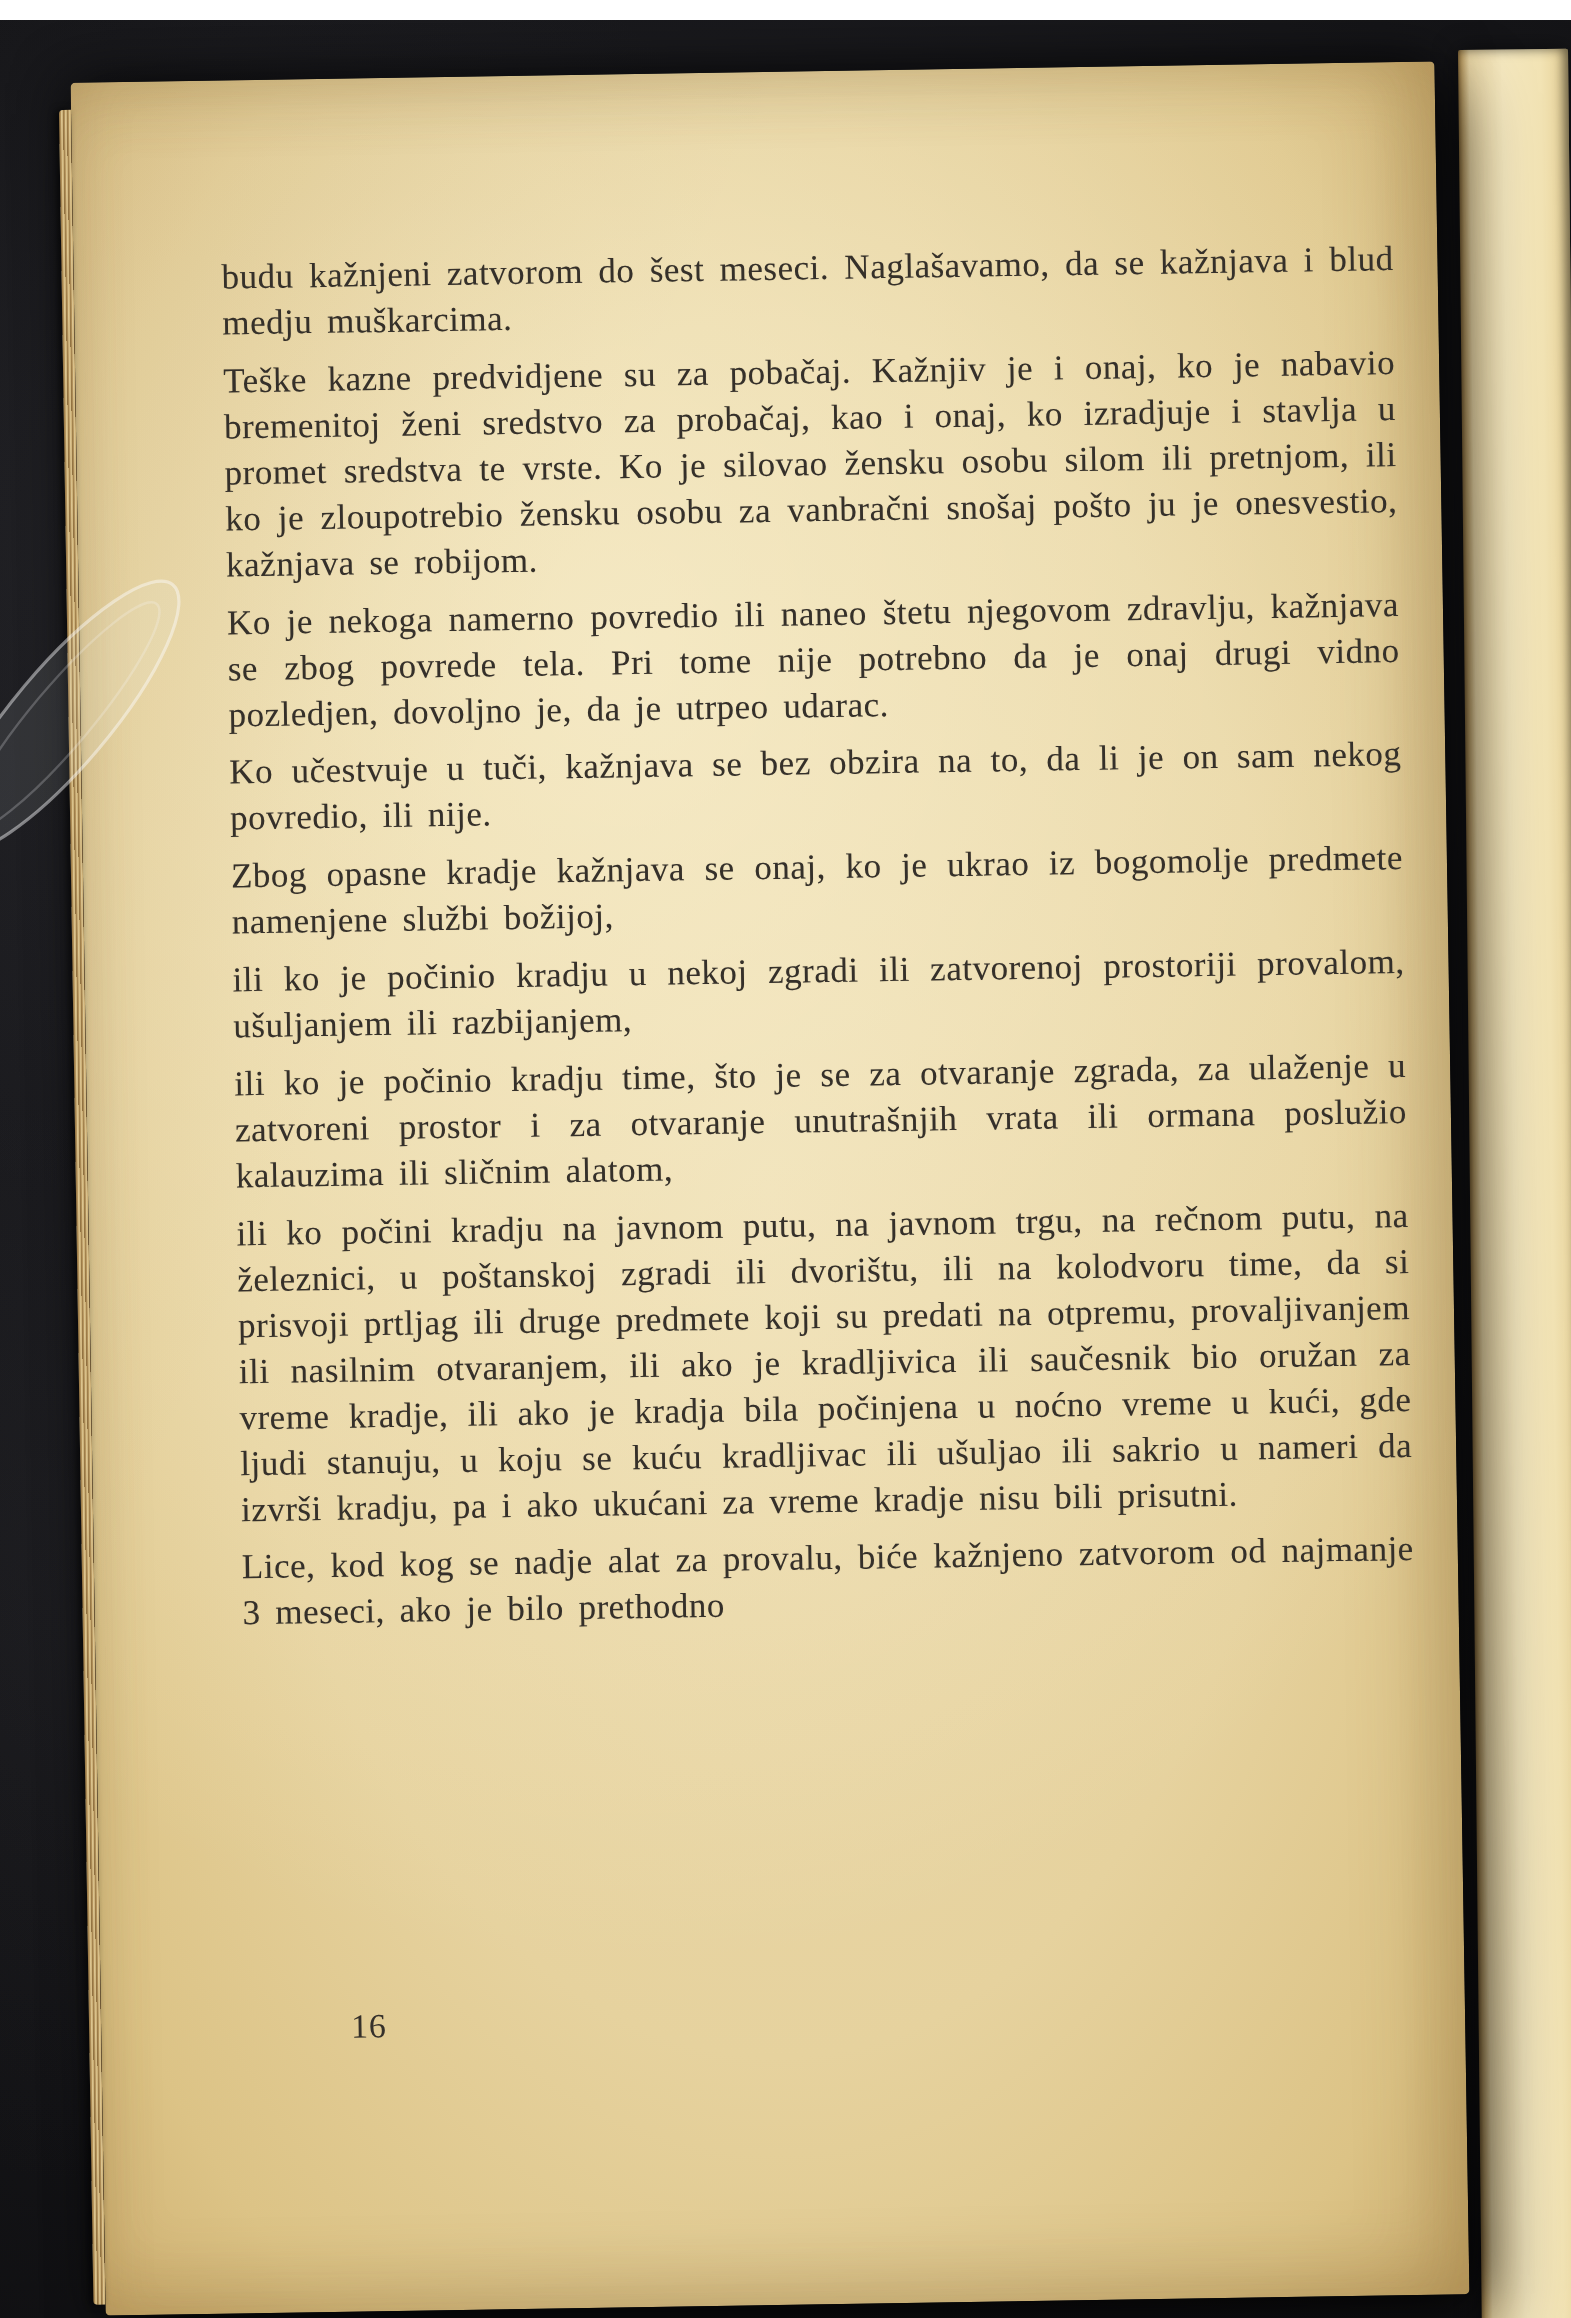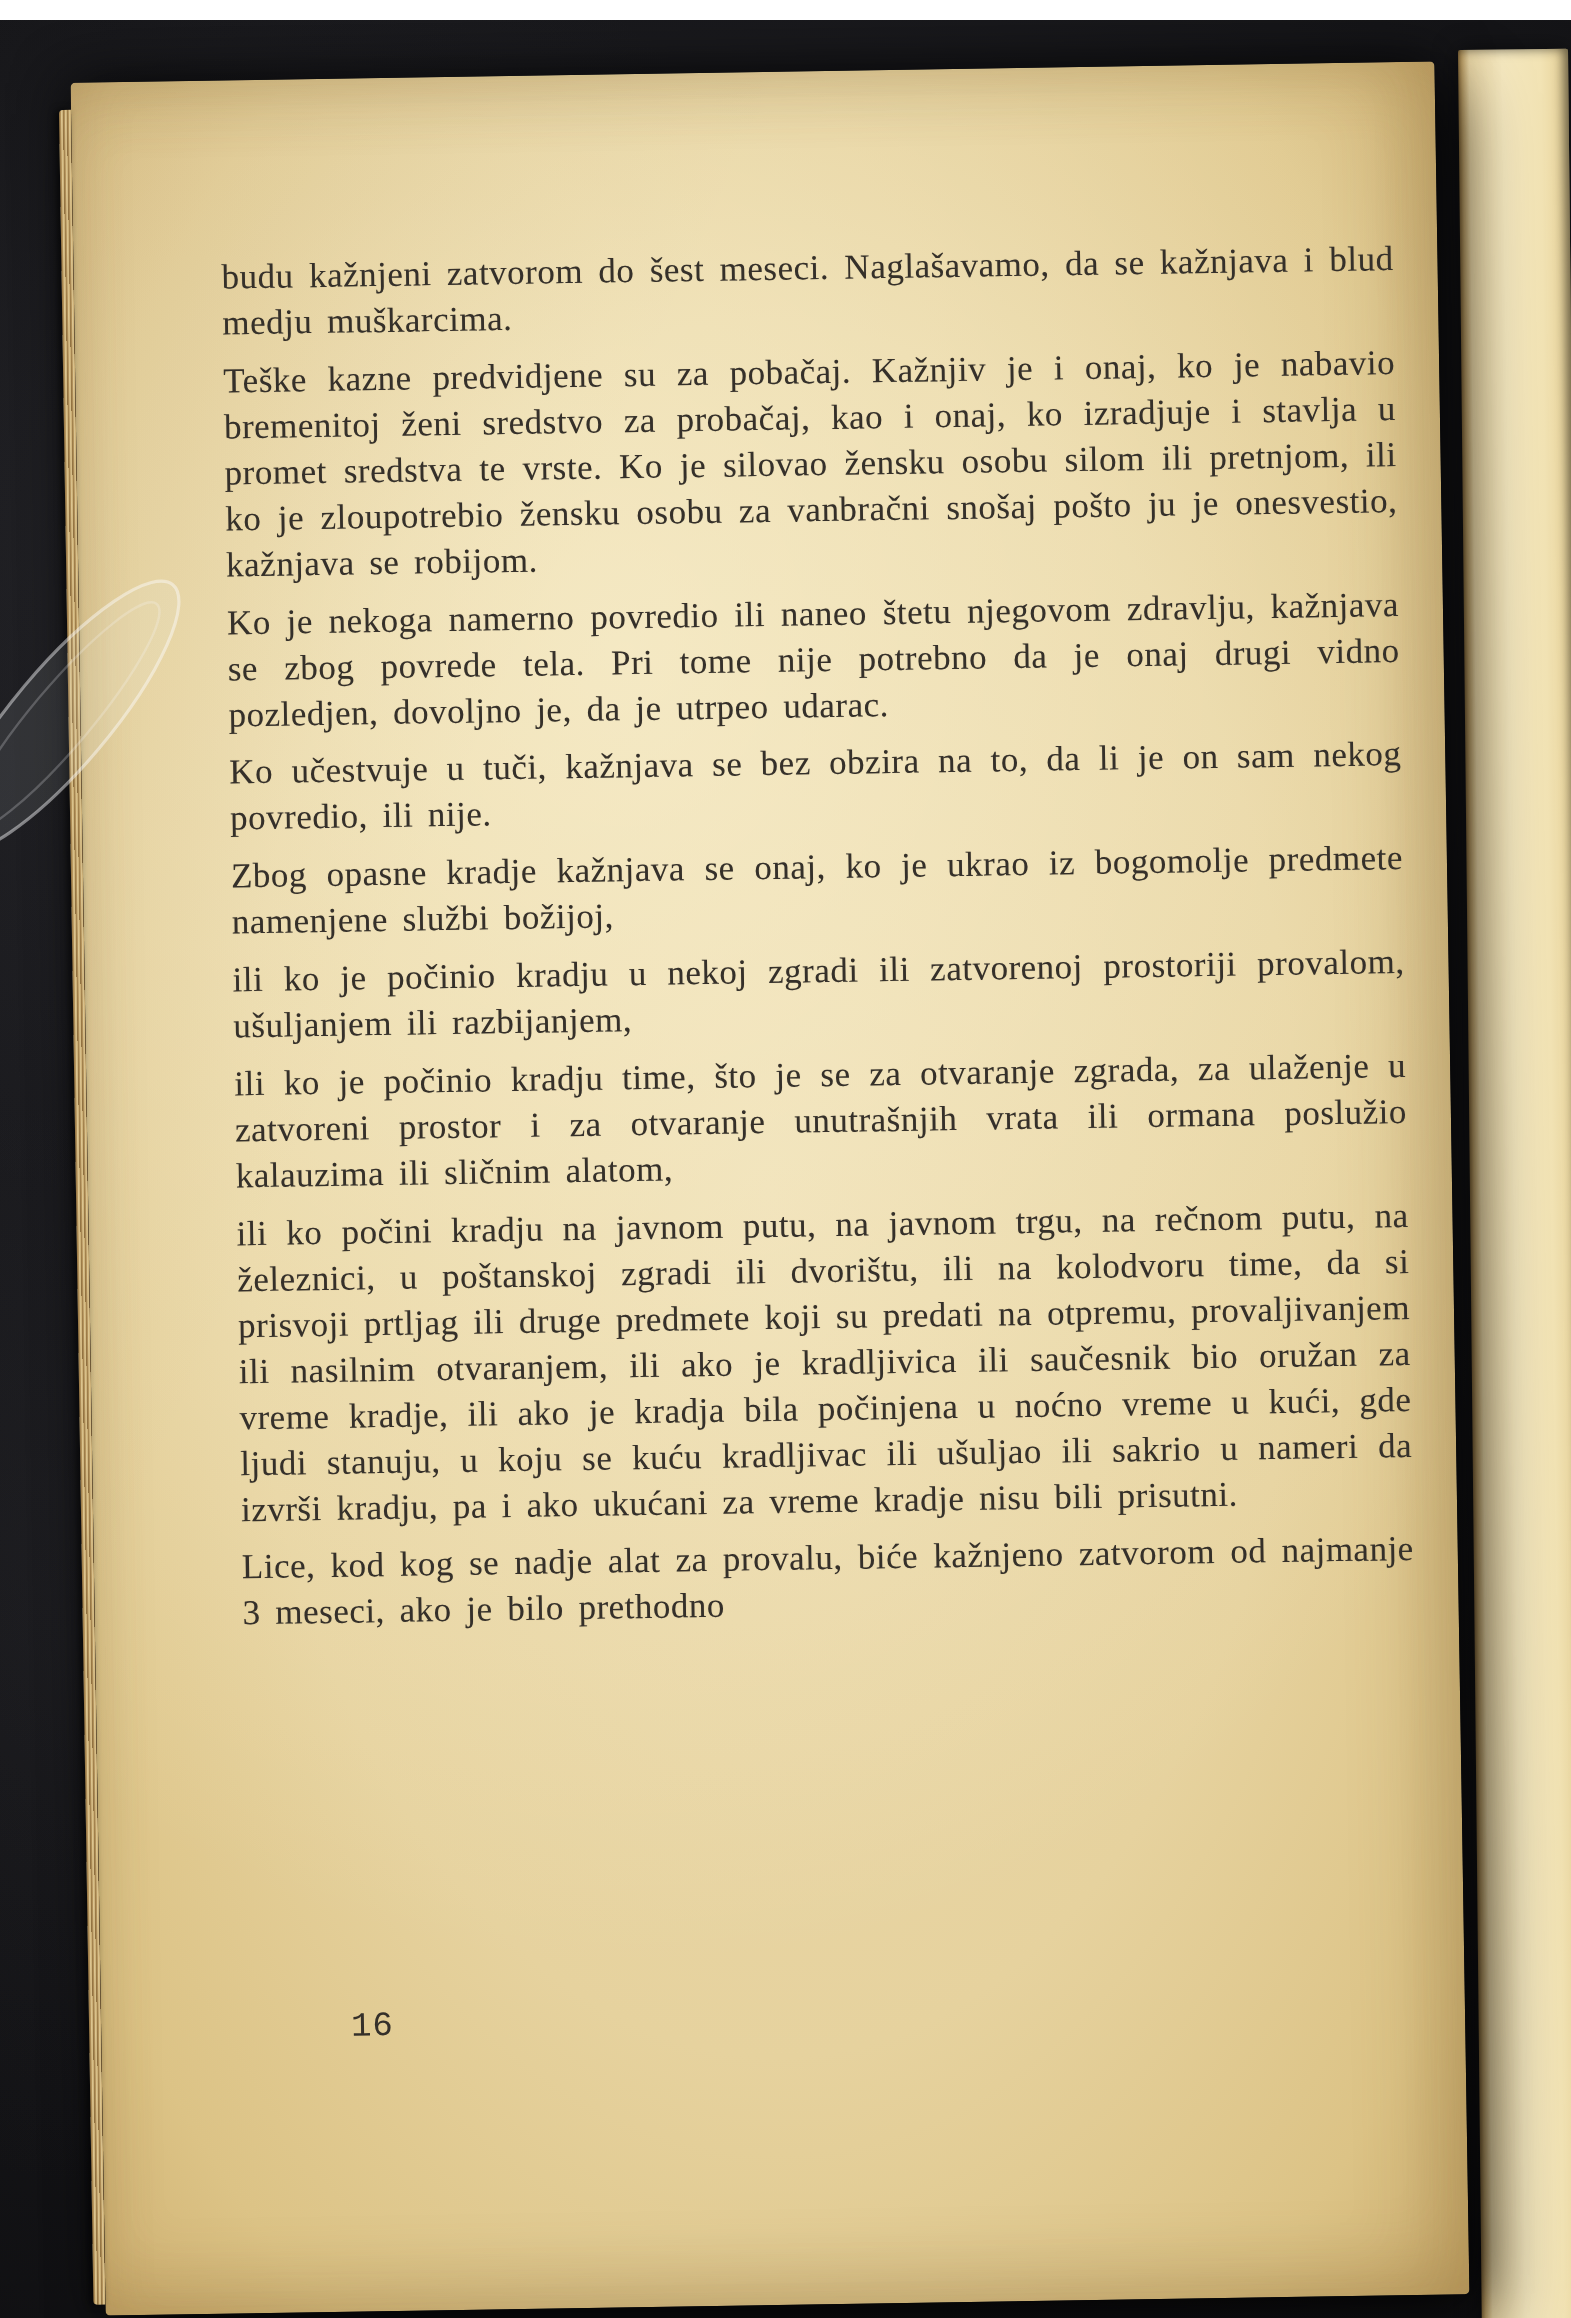--- a/index.html
+++ b/index.html
@@ -107,21 +107,20 @@
     text-shadow: 0 0 0.8px rgba(60,50,35,0.25);
   }
 
   .page-number {
     position: absolute;
     left: 250px;
     bottom: 266px;
     color: var(--ink, #35302a);
     font-size: 34px;
     letter-spacing: 0.8px;
-    font-family: Liberation Mono, monospace;
   }
 
   
   .glass {
     position: absolute;
     left: -4.7px;
     top: 544px;
     z-index: 5;
     pointer-events: none;
   }

